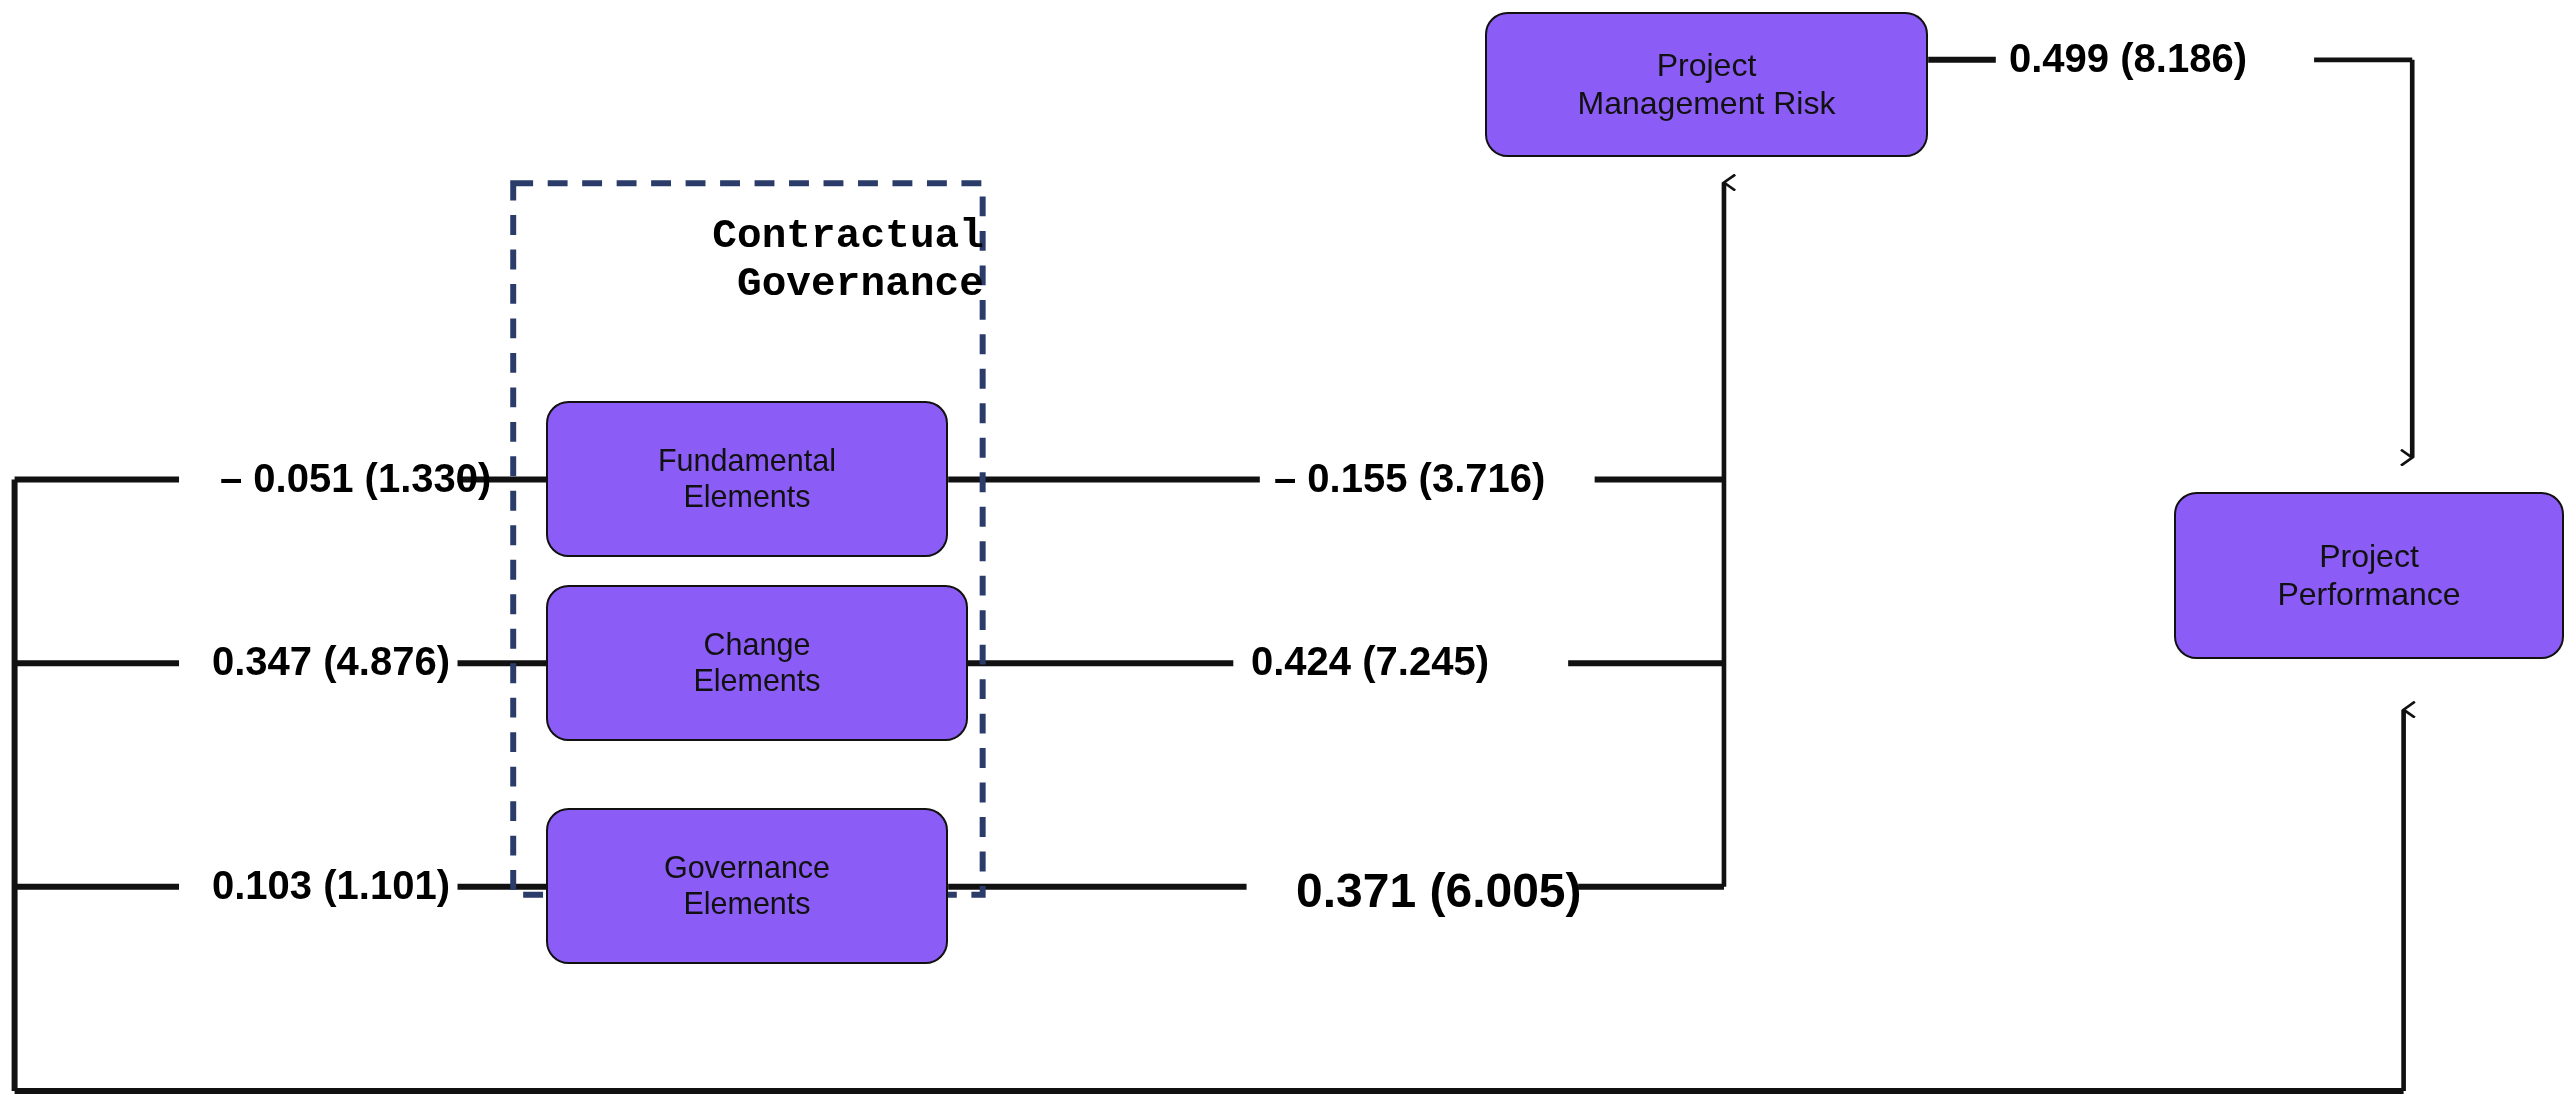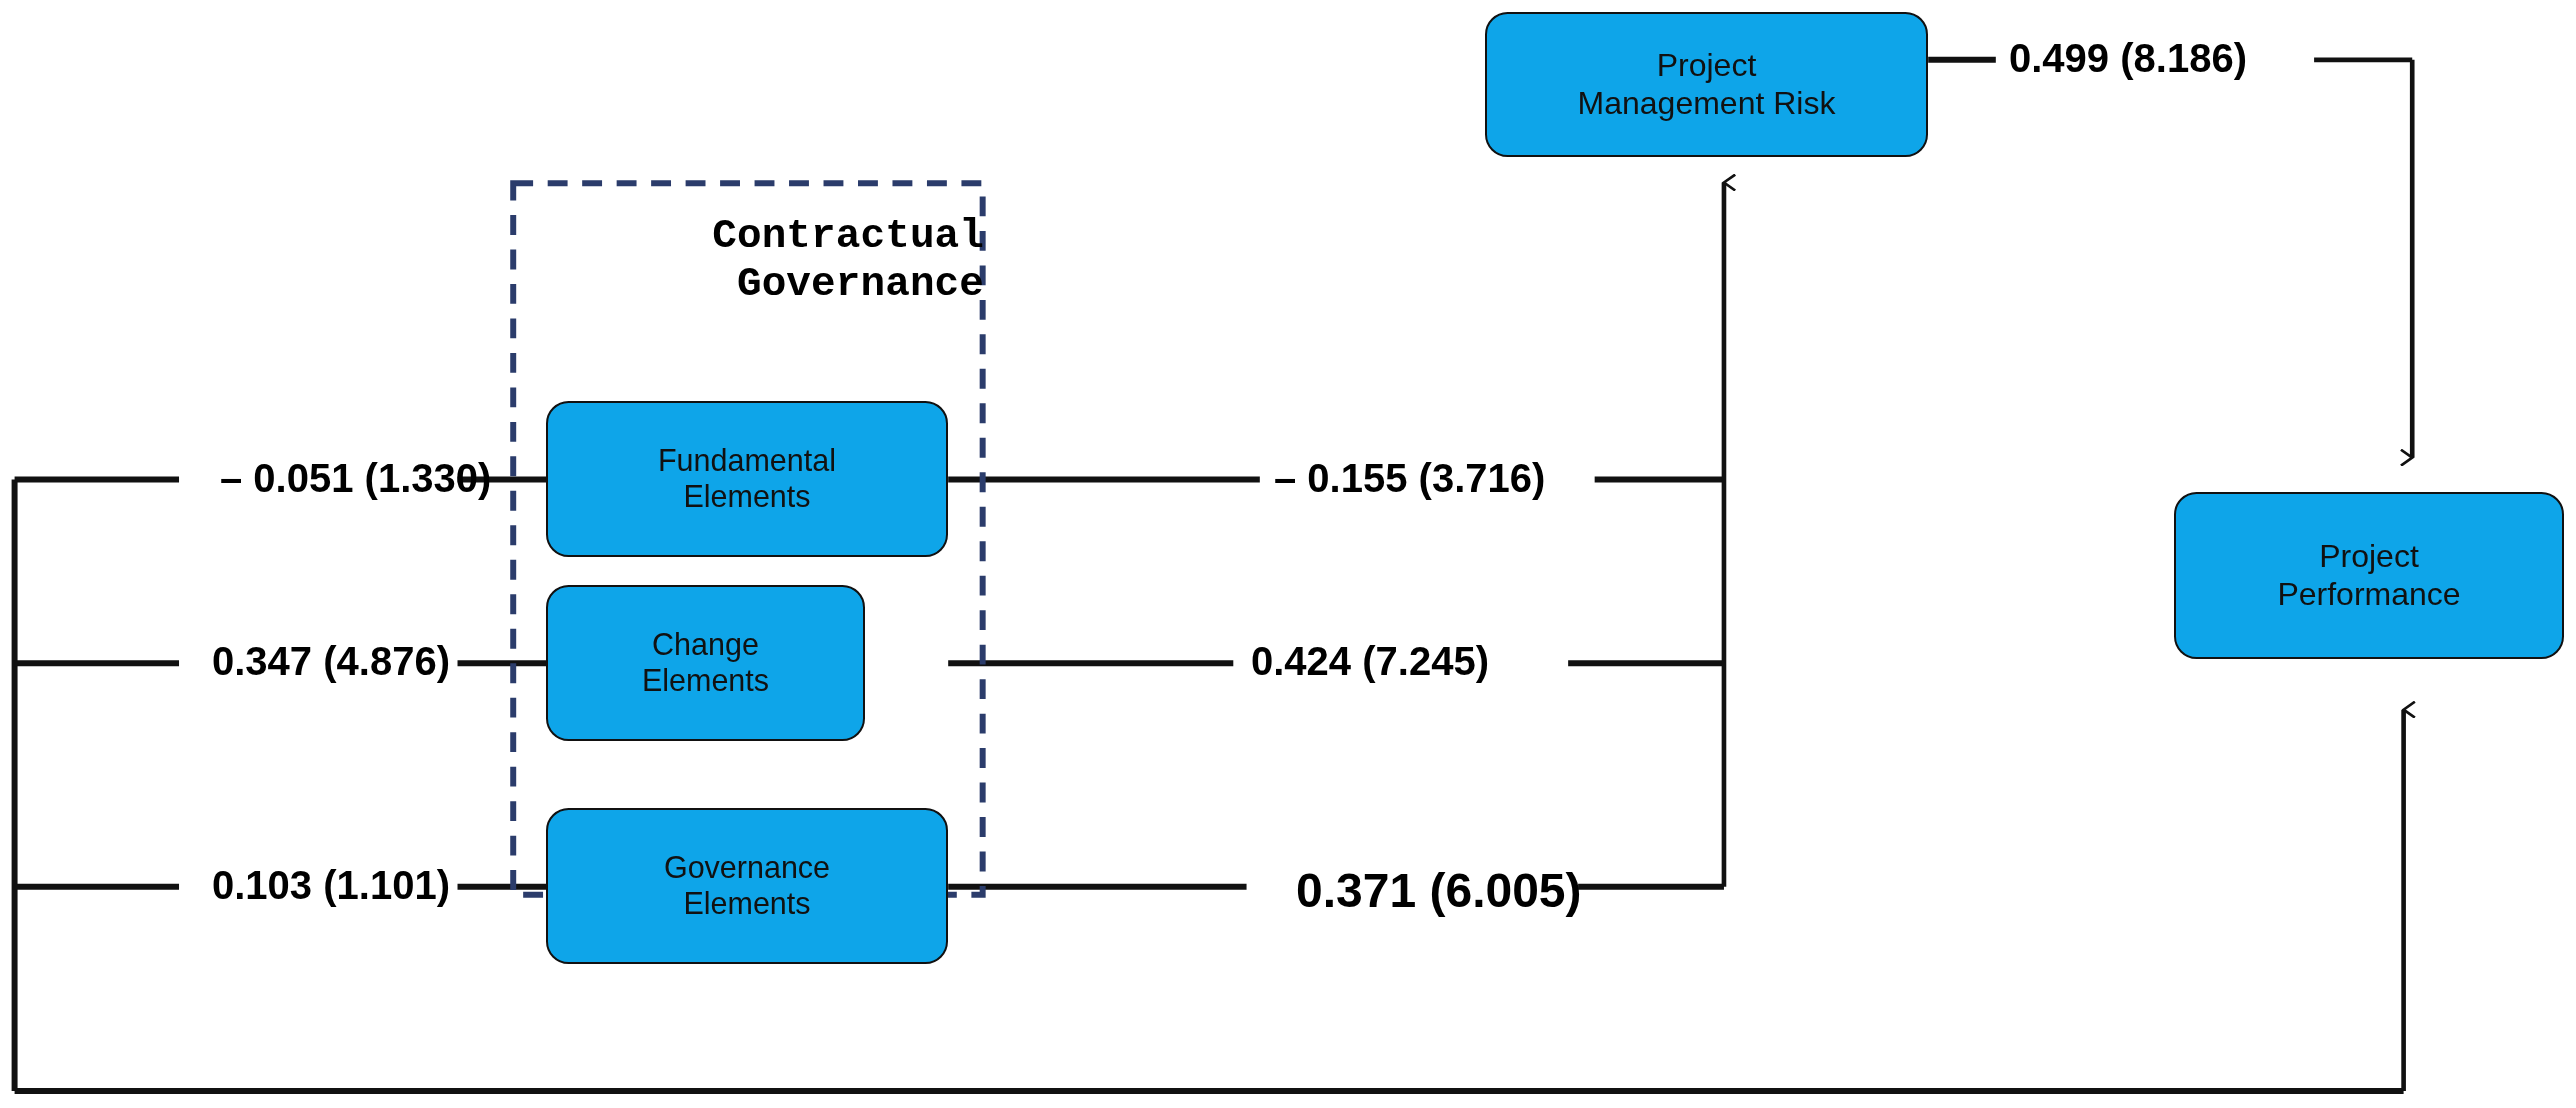--- a/index.html
+++ b/index.html
@@ -2,21 +2,21 @@
 <html style="font-size:10.6px"><head>
 <meta charset="utf-8">
 <style>
   html,body{margin:0;padding:0;background:#ffffff;}
   body{width:2576px;height:1109px;position:relative;overflow:hidden;
        font-family:"Liberation Serif", serif;}
   #stage{position:absolute;left:0;top:0;width:2576px;height:1109px;}
   svg.layer{position:absolute;left:0;top:0;width:2576px;height:1109px;}
 
   .node{position:absolute;box-sizing:border-box;border:2.7px solid #111;
-        border-radius:22.5px;background:#0ea5e9;display:flex;align-items:center;
+        border-radius:22.5px;background:#8b5cf6;display:flex;align-items:center;
         justify-content:center;text-align:center;line-height:1.18;
         font-family:"Liberation Sans", sans-serif;font-weight:400;color:#111;}
 
   .grpTitle{position:absolute;text-align:right;font-weight:700;
             font-family:Liberation Mono, monospace;color:#000;line-height:1.18;}
 
   .plabel{position:absolute;white-space:nowrap;font-weight:700;
           font-family:Liberation Sans, sans-serif;color:#000;}
 </style>
 </head>
@@ -78,21 +78,21 @@
     <div>Governance</div>
   </div>
 
   <div class="node" style="left:546px;top:401px;width:402px;height:156px;font-size:30.5px;">
     <div>
       <div>Fundamental</div>
       <div>Elements</div>
     </div>
   </div>
 
-  <div class="node" style="left:546px;top:585px;width:319px;height:156px;font-size:30.5px;">
+  <div class="node" style="left:546px;top:585px;width:422px;height:156px;font-size:30.5px;">
     <div>
       <div>Change</div>
       <div>Elements</div>
     </div>
   </div>
 
   <div class="node" style="left:546px;top:808px;width:402px;height:156px;font-size:30.5px;">
     <div>
       <div>Governance</div>
       <div>Elements</div>

